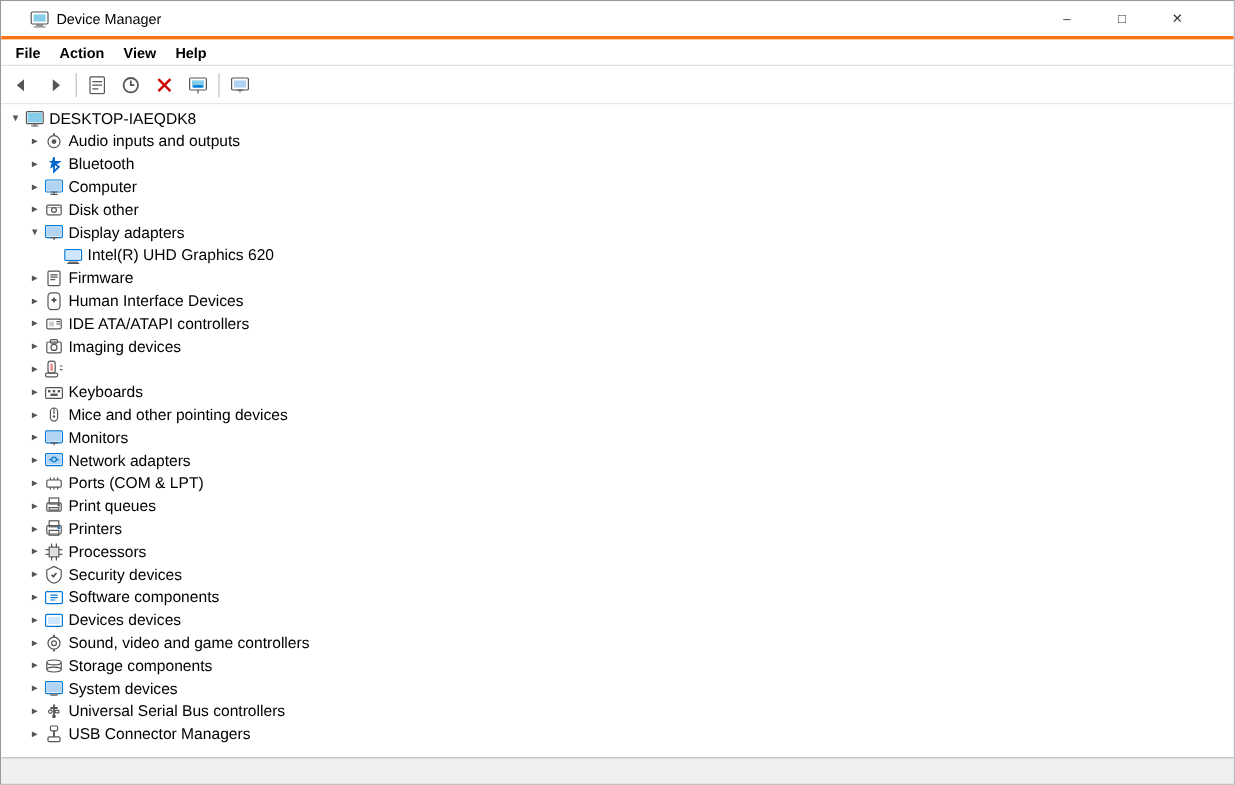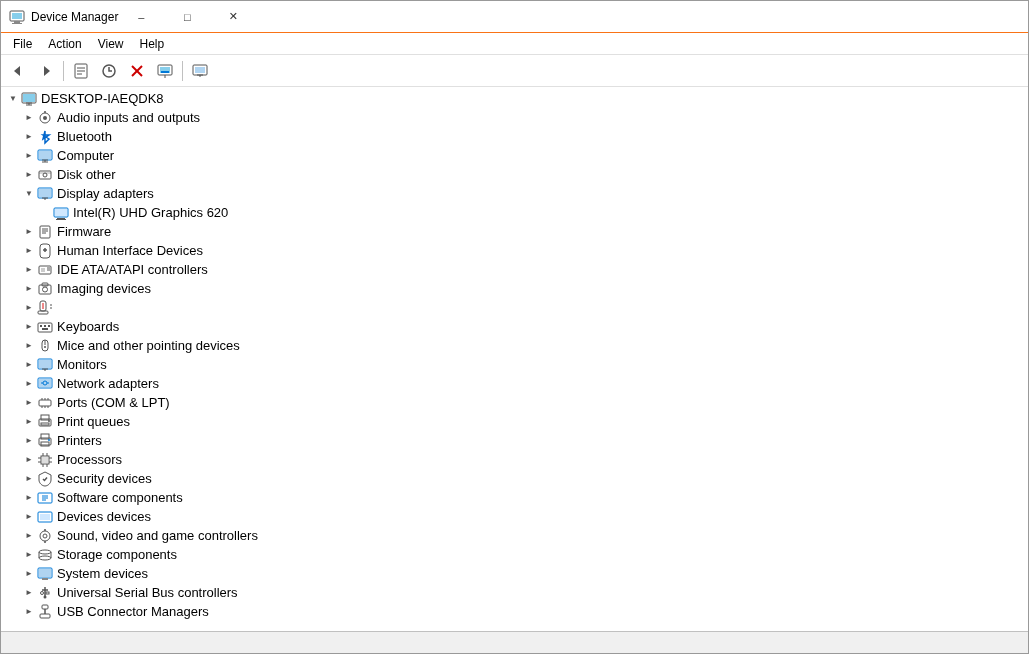--- a/index.html
+++ b/index.html
@@ -15,23 +15,23 @@
       background: #fff;
       border: 1px solid #999;
       display: flex;
       flex-direction: column;
     }
     .title-bar {
       height: 32px;
       background: #fff;
       display: flex;
       align-items: center;
-      padding: 0 8px;
-      border-bottom: 1px solid #f97316;
-      justify-content: flex-start;
+      padding: 0 24px;
+      border-bottom: 3px solid #f97316;
+      justify-content: space-between;
     }
     .title-bar-left {
       display: flex;
       align-items: center;
       gap: 6px;
     }
     .title-icon {
       width: 16px;
       height: 16px;
     }
@@ -56,20 +56,21 @@
       background: transparent;
       border: none;
     }
     .menu-bar {
       height: 22px;
       display: flex;
       align-items: center;
       padding: 0 4px;
       border-bottom: 1px solid #e0e0e0;
       background: #fff;
+      font-weight: bold;
     }
     .menu-item {
       padding: 2px 8px;
       cursor: pointer;
       font-size: 12px;
       color: #000;
     }
     .toolbar {
       height: 32px;
       background: #fff;

